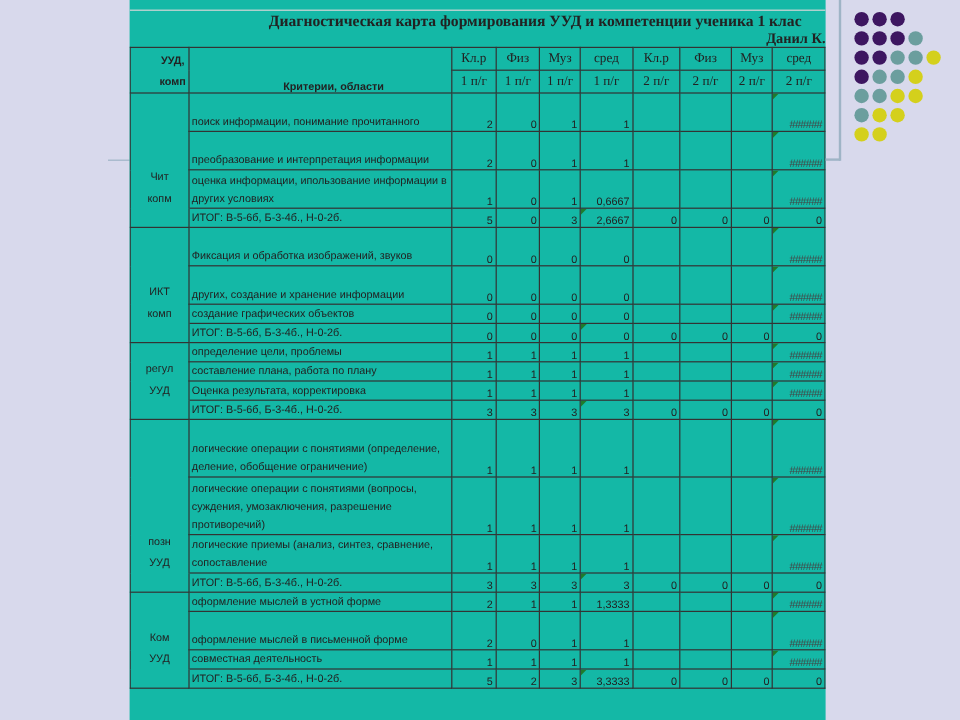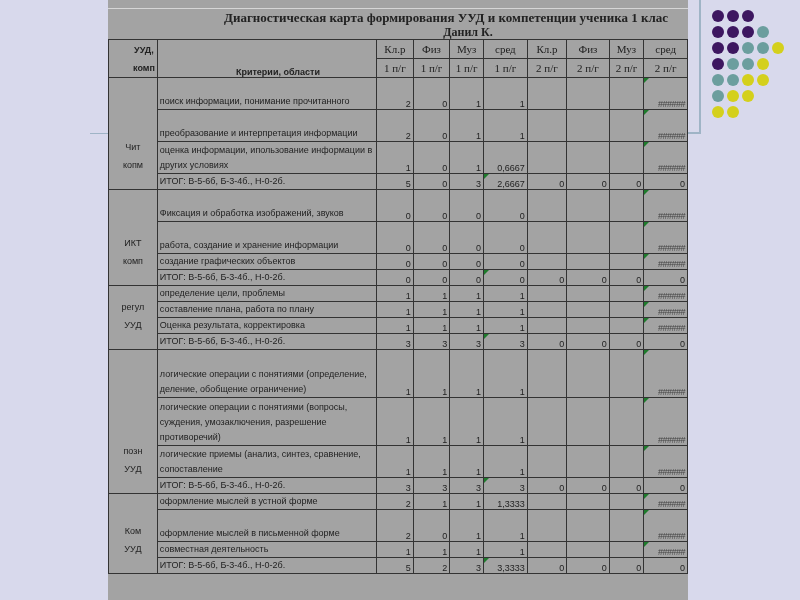--- a/index.html
+++ b/index.html
@@ -3,32 +3,32 @@
 <meta charset="utf-8">
 <style>
   html, body { margin:0; padding:0; }
   body {
     width:800px; height:600px; overflow:hidden; position:relative;
     background:#d8d9ec;
     font-family: "Liberation Sans", sans-serif;
   }
   .sheet {
     position:absolute; left:108px; top:0; width:580px; height:600px;
-    background:#a3a3a3; overflow:hidden;
+    background:#14b8a6; overflow:hidden;
   }
   .grid-top { position:absolute; left:0; top:0; width:580px; height:8px; border-bottom:1px solid #d6d6d6; }
   .title {
     position:absolute; left:0; top:8px; width:700px; height:20px;
     font-family: "Liberation Serif", serif; font-weight:bold; font-size:13px;
     color:#222; white-space:nowrap; padding-left:116px; box-sizing:border-box; line-height:20px;
   }
   .student {
     position:absolute; left:0; top:25px; width:580px; height:14px;
     font-family: "Liberation Serif", serif; font-weight:bold; font-size:12px;
-    color:#222; text-align:center; line-height:14px; padding-left:140px; box-sizing:border-box;
+    color:#222; text-align:right; line-height:14px; padding-left:140px; box-sizing:border-box;
   }
   table {
     position:absolute; left:0; top:39px; border-collapse:collapse; table-layout:fixed;
     font-size:9px; color:#222;
   }
   td, th { border:1px solid #333; padding:0 2px; overflow:hidden; white-space:nowrap; }
   th { font-weight:normal; height:18px; }
   th.h1 { font-family:"Liberation Serif", serif; font-size:11px; text-align:center; }
   th.hb { font-weight:bold; font-size:9px; text-align:center;padding-left:24px; }
   td.num { text-align:right; vertical-align:bottom; position:relative; }
@@ -147,21 +147,21 @@
           <td class="num">0</td>
           <td class="num">0</td>
           <td class="num">0</td>
           <td class="num">0</td>
           <td class="num"></td>
           <td class="num"></td>
           <td class="num"></td>
           <td class="num flag hash">######</td>
         </tr>
         <tr style="height: 32px;">
-          <td class="crit">работа, создание и хранение информации</td>
+          <td class="crit">других, создание и хранение информации</td>
           <td class="num">0</td>
           <td class="num">0</td>
           <td class="num">0</td>
           <td class="num">0</td>
           <td class="num"></td>
           <td class="num"></td>
           <td class="num"></td>
           <td class="num flag hash">######</td>
         </tr>
         <tr style="height: 16px;">

